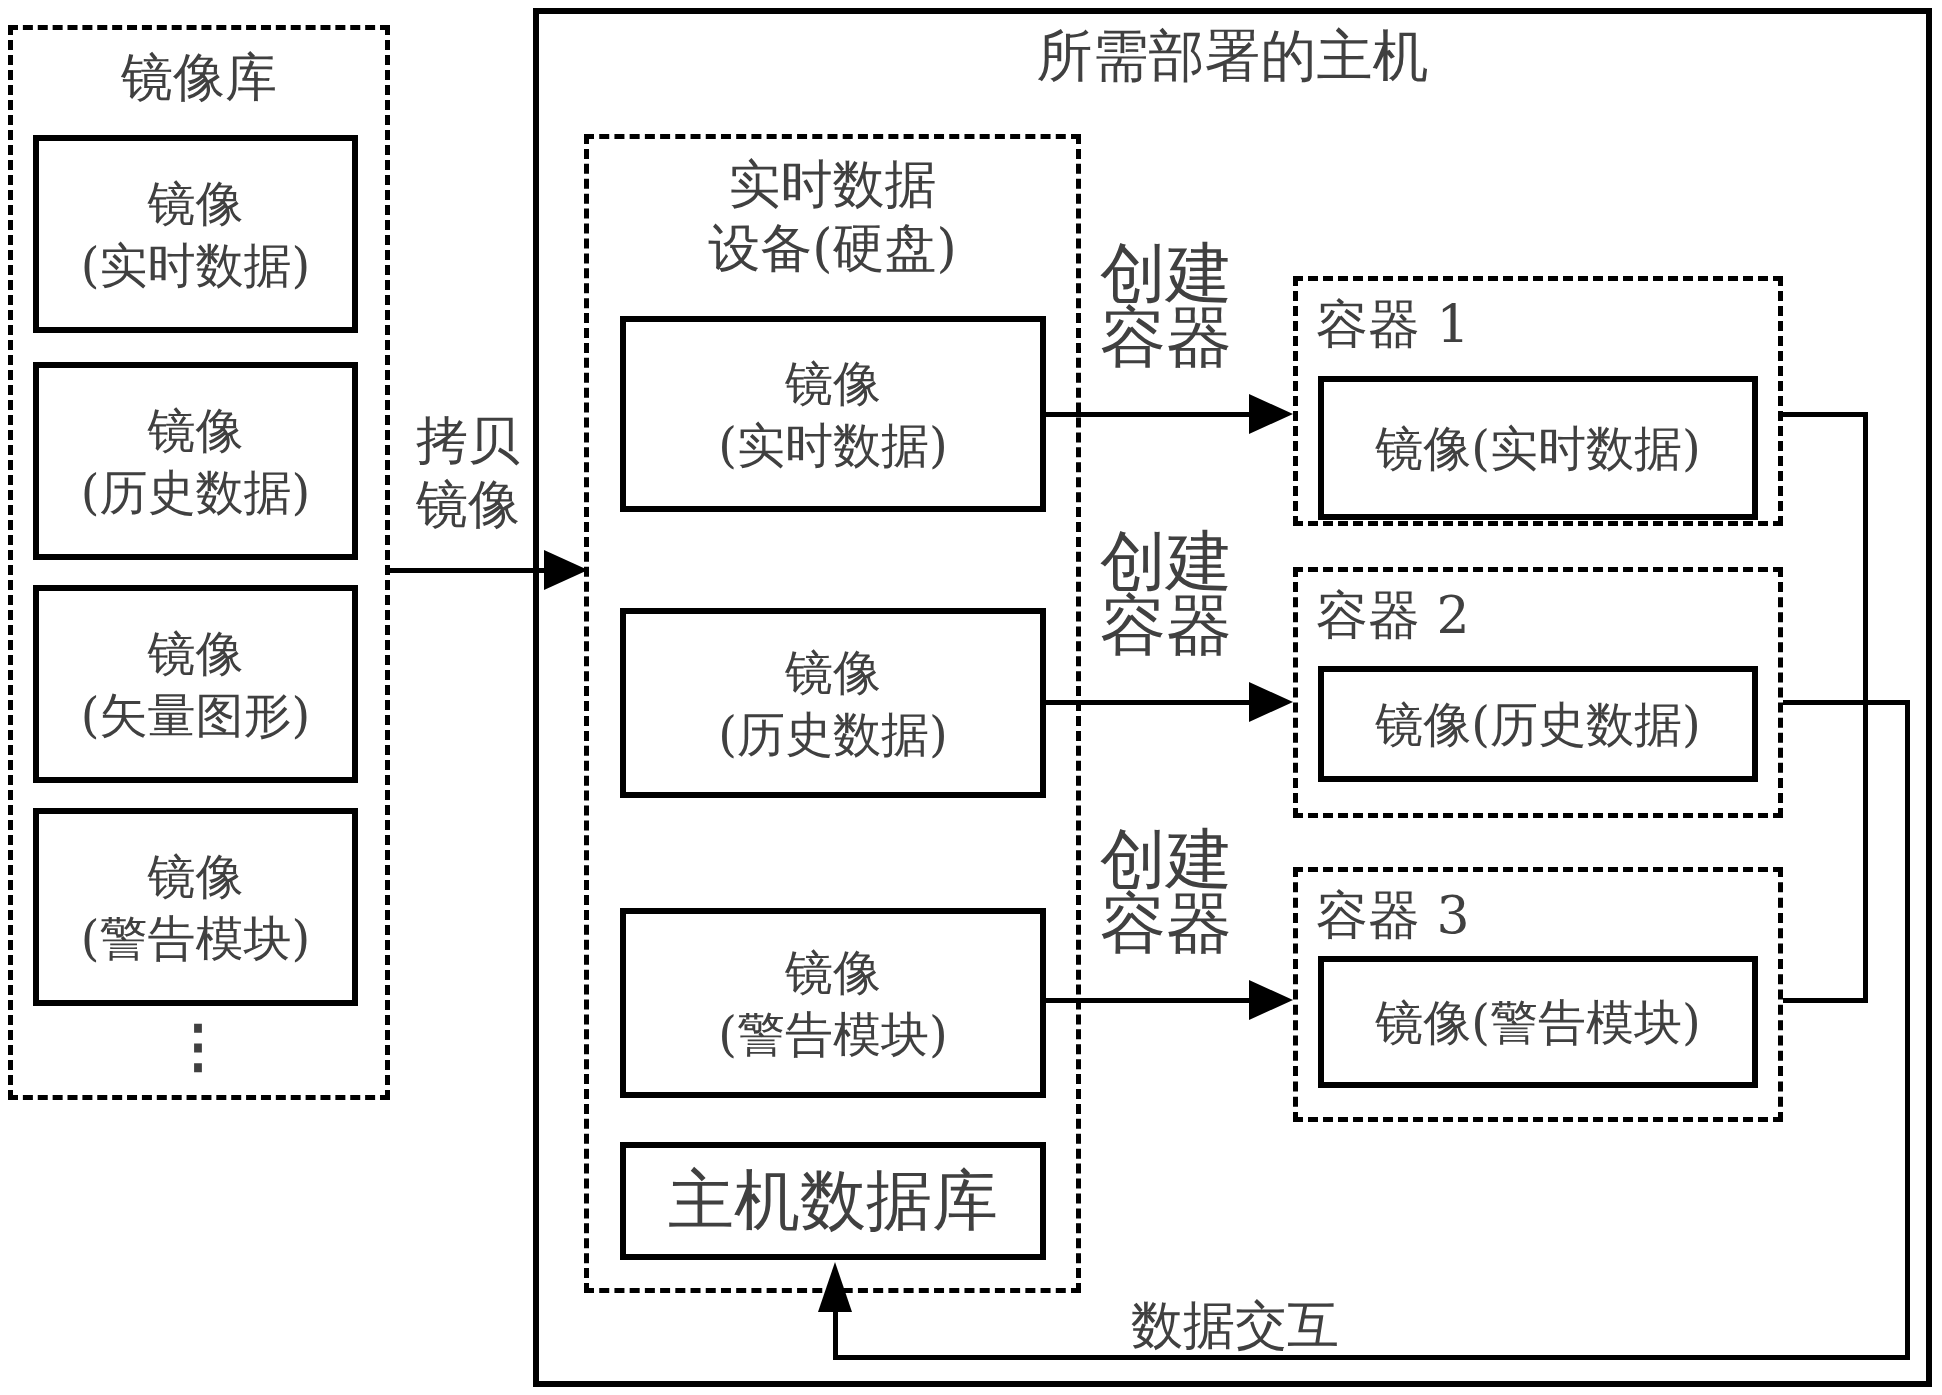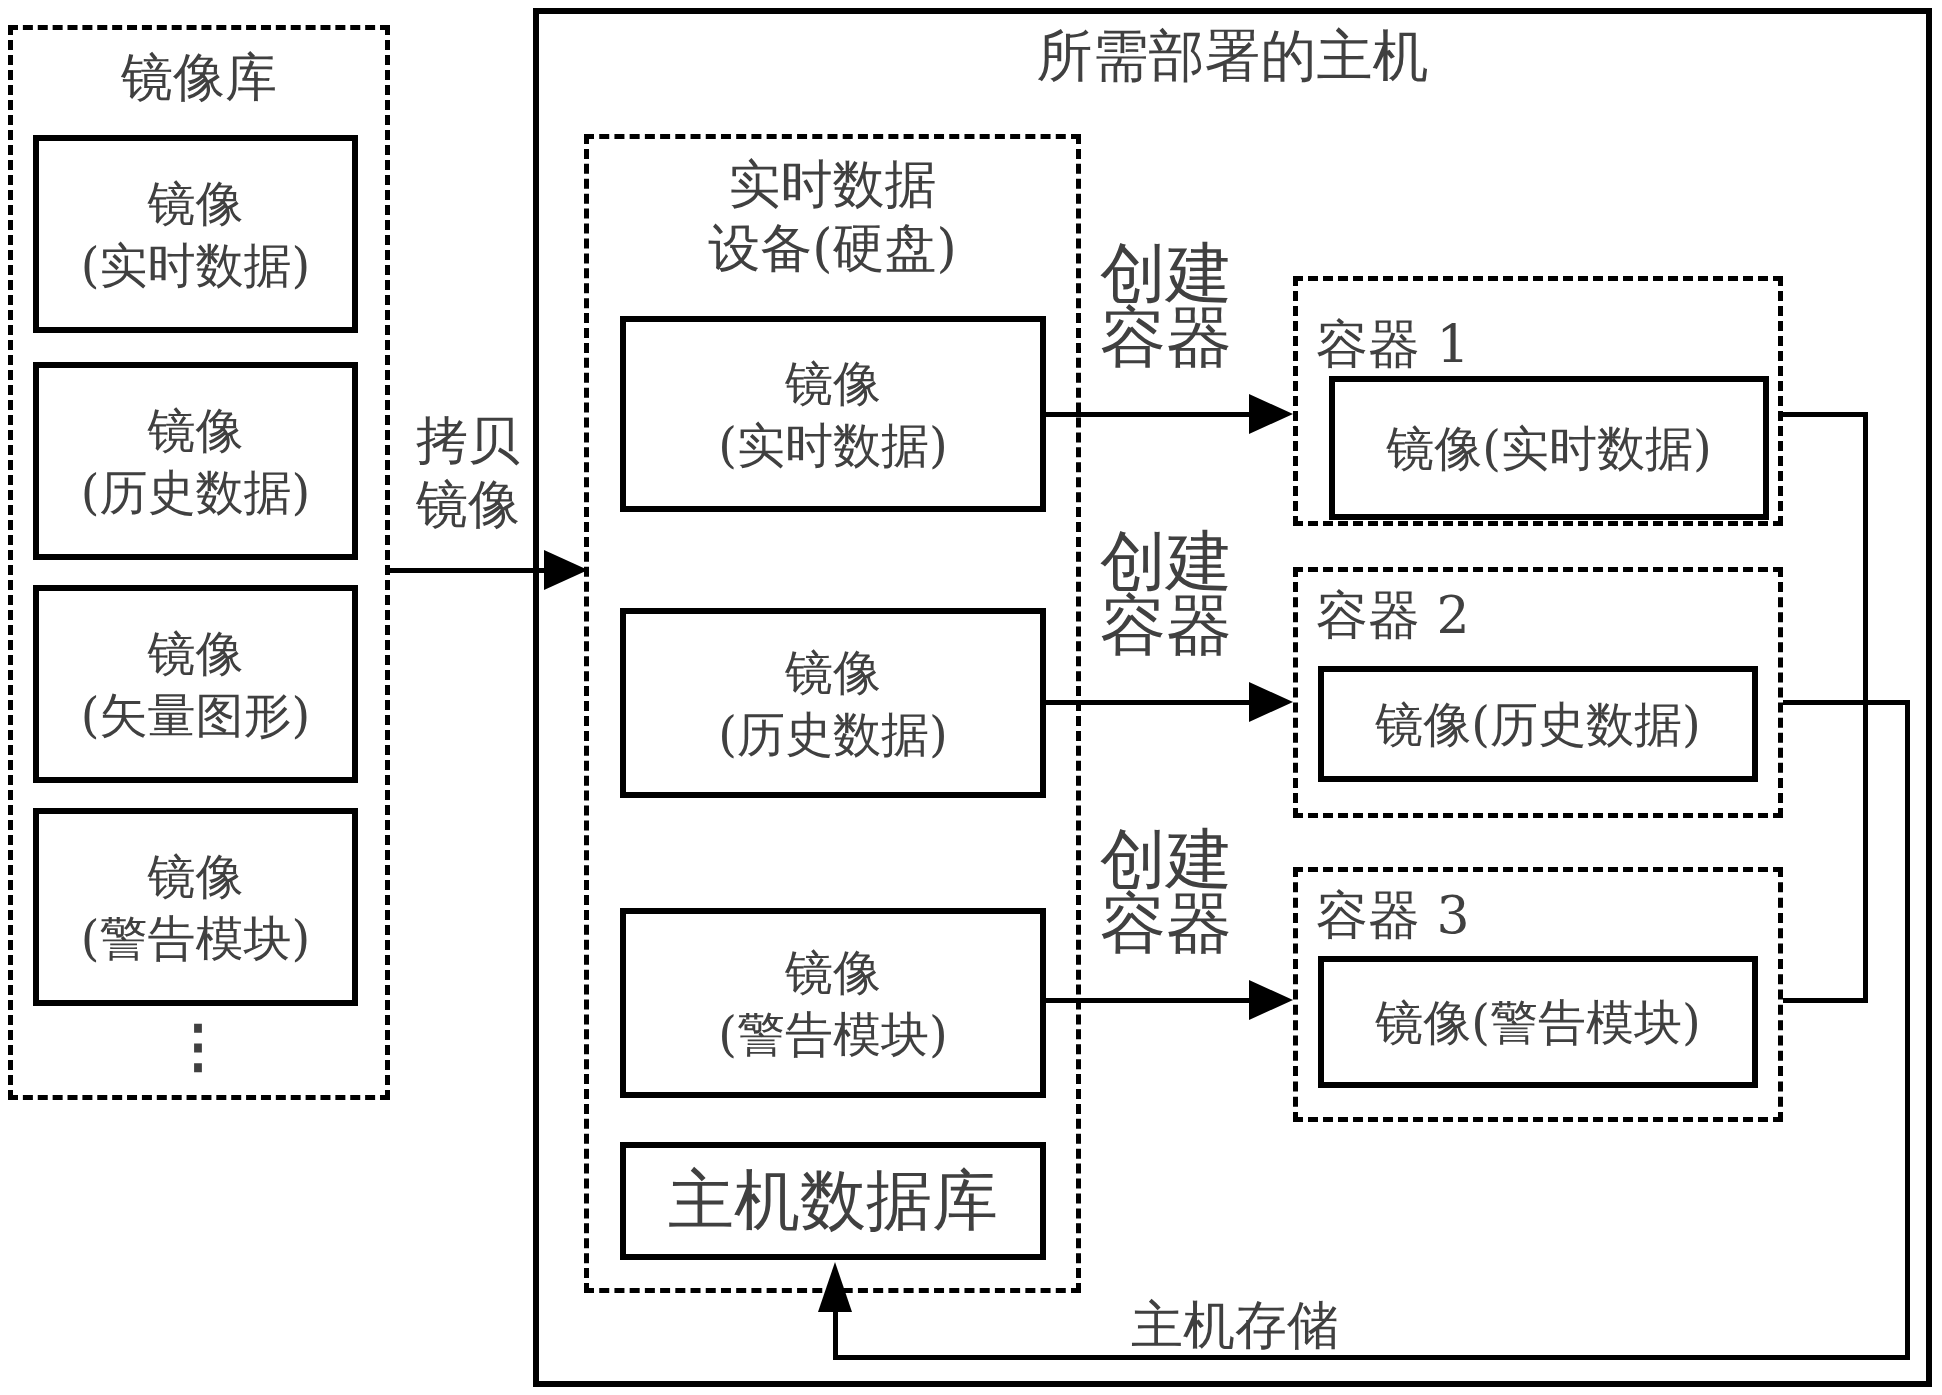--- a/index.html
+++ b/index.html
@@ -123,22 +123,22 @@
   <div class="arrow-right" style="left:1249px; top:682px;"></div>
 
   <div class="label t50" style="left:1096px; top:828px; width:140px;">
     <div>创建</div>
     <div>容器</div>
   </div>
   <div class="hline" style="left:1046px; top:998px; width:206px; height:5px;"></div>
   <div class="arrow-right" style="left:1249px; top:980px;"></div>
 
   <div class="dashedbox" style="left:1293px; top:276px; width:490px; height:250px;"></div>
-  <div class="label t52" style="left:1316px; top:292px; width:220px; text-align:left;margin-top:20px;">容器 1</div>
-  <div class="solidbox txt t48" style="left:1318px; top:376px; width:440px; height:144px;margin-left:11px;">
+  <div class="label t52" style="left:1316px; top:292px; width:220px; text-align:left;">容器 1</div>
+  <div class="solidbox txt t48" style="left:1318px; top:376px; width:440px; height:144px;">
     <span>镜像(实时数据)</span>
   </div>
 
   <div class="dashedbox" style="left:1293px; top:567px; width:490px; height:251px;"></div>
   <div class="label t52" style="left:1316px; top:583px; width:220px; text-align:left;">容器 2</div>
   <div class="solidbox txt t48" style="left:1318px; top:666px; width:440px; height:116px;">
     <span>镜像(历史数据)</span>
   </div>
 
   <div class="dashedbox" style="left:1293px; top:867px; width:490px; height:255px;"></div>
@@ -150,15 +150,15 @@
   <div class="hline" style="left:1783px; top:412px; width:85px; height:5px;"></div>
   <div class="vline" style="left:1863px; top:412px; width:5px; height:591px;"></div>
   <div class="hline" style="left:1783px; top:998px; width:85px; height:5px;"></div>
 
   <div class="hline" style="left:1783px; top:700px; width:127px; height:5px;"></div>
   <div class="vline" style="left:1905px; top:700px; width:5px; height:660px;"></div>
   <div class="hline" style="left:833px; top:1355px; width:1077px; height:5px;"></div>
   <div class="vline" style="left:833px; top:1308px; width:5px; height:52px;"></div>
   <div class="arrow-up" style="left:818px; top:1262px;"></div>
 
-  <div class="label t52" style="left:1100px; top:1293px; width:270px;">主机存储</div>
+  <div class="label t52" style="left:1100px; top:1293px; width:270px;">数据交互</div>
 
 </div>
 
 </body></html>

